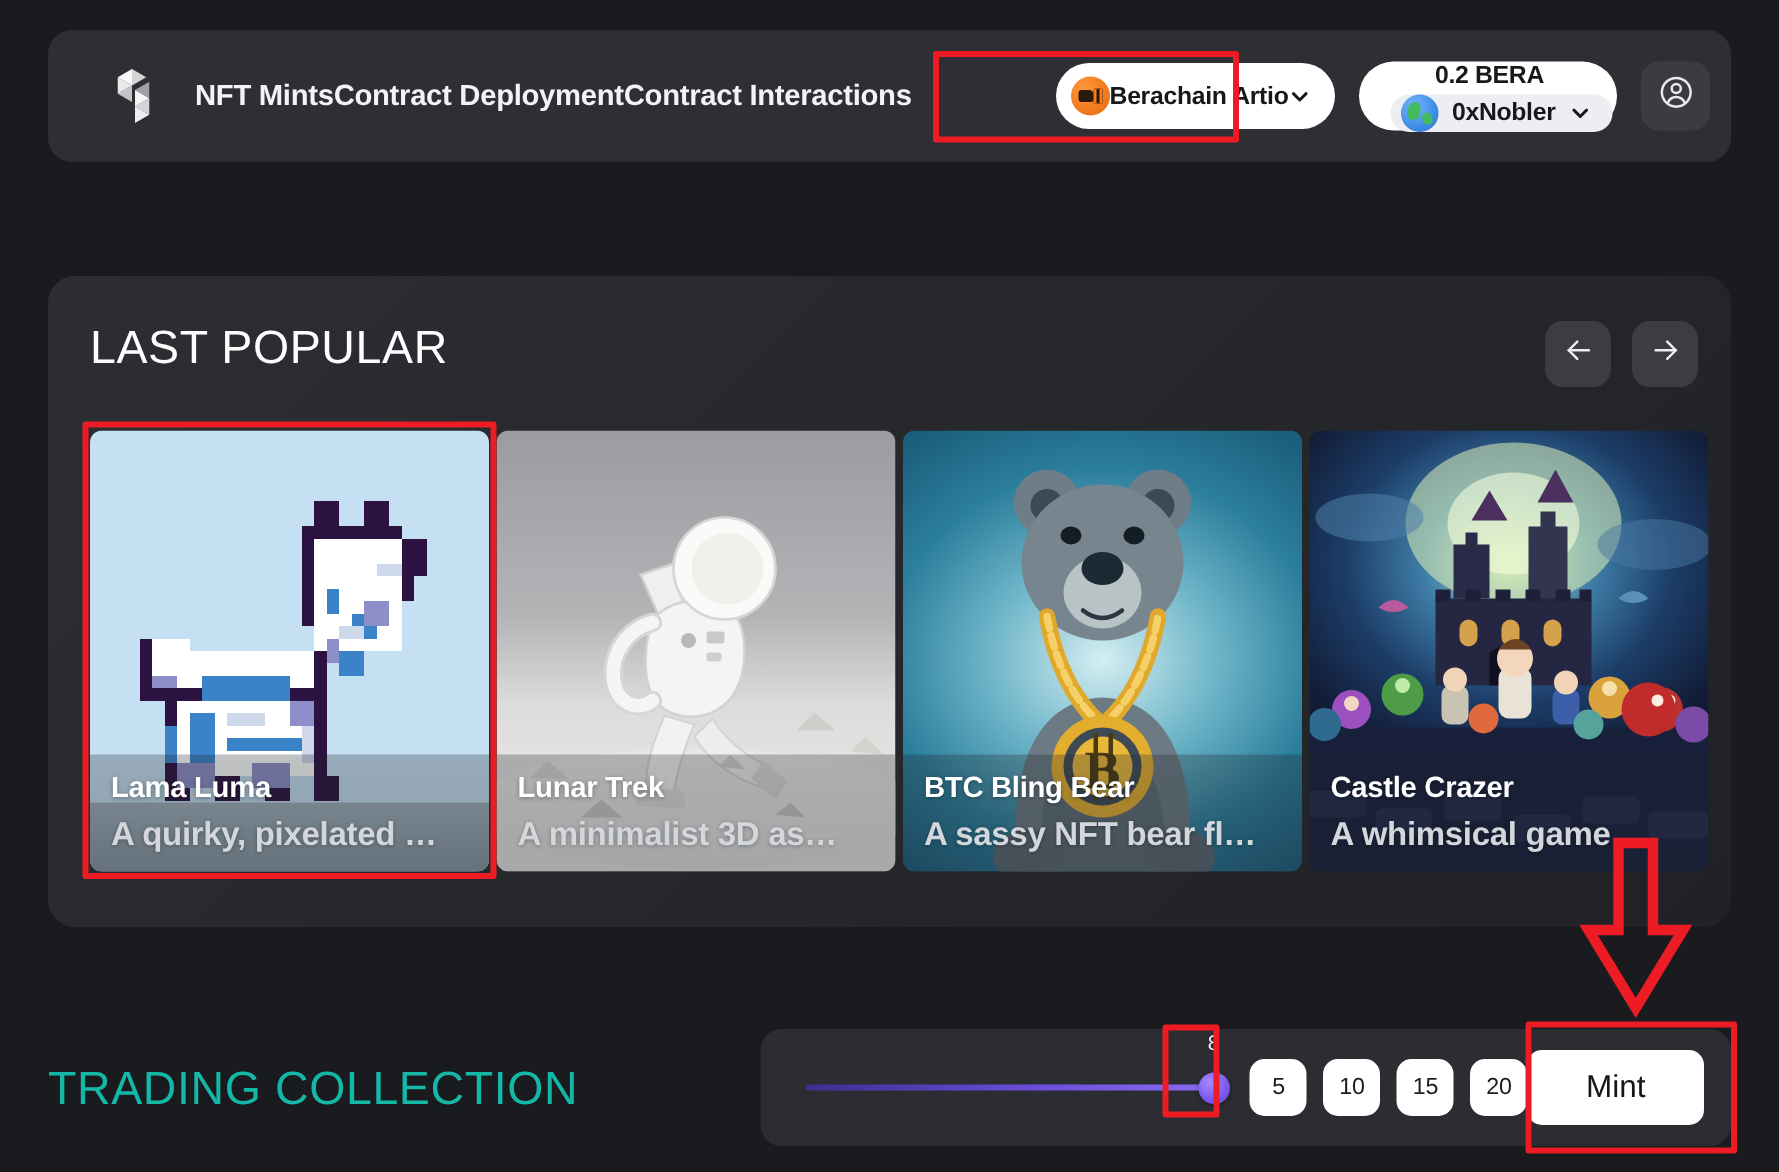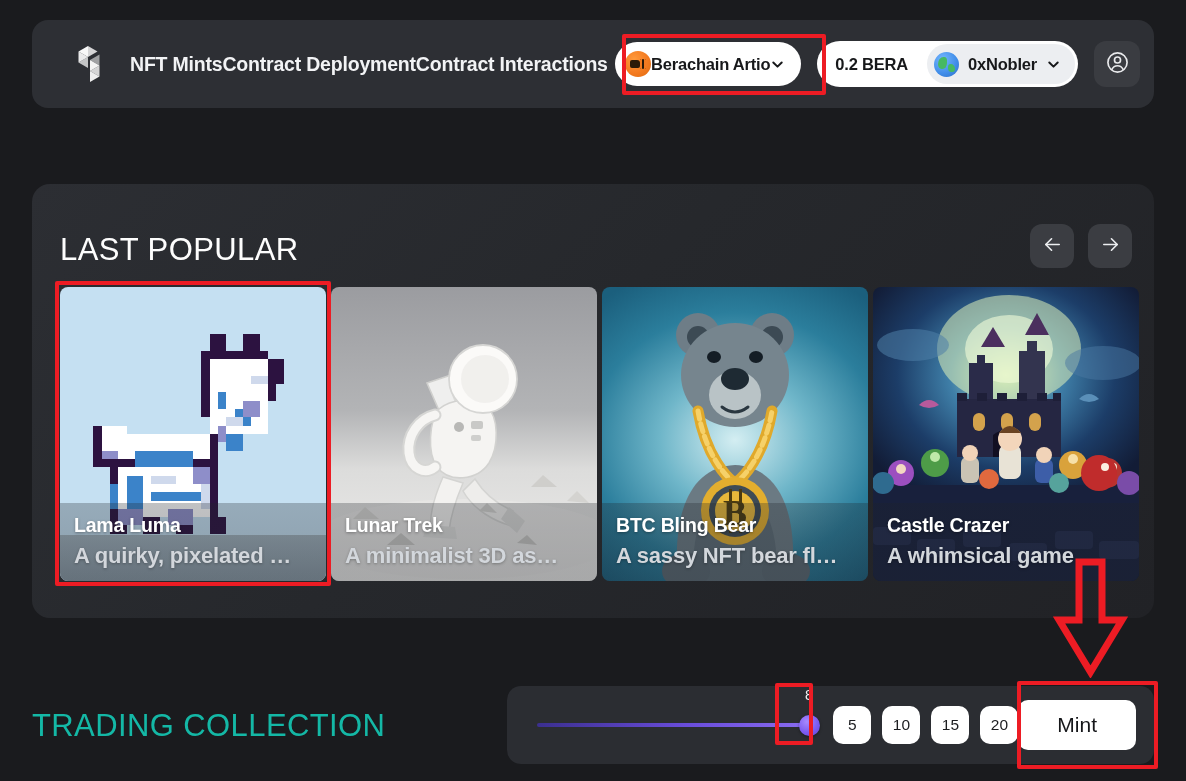--- a/index.html
+++ b/index.html
@@ -104,20 +104,21 @@
   }
 
   .wallet-chip {
     height: 46px;
     background: #ffffff;
     border-radius: 23px;
     display: flex;
     align-items: center;
     padding-left: 18px;
     cursor: pointer;
+    flex-direction: column;
   }
   .balance {
     font-size: 16.5px;
     font-weight: 700;
     color: #17181a;
     letter-spacing: -0.2px;
     white-space: nowrap;
     padding-right: 16px;
   }
   .acct-pill {
@@ -184,21 +185,21 @@
     height: 434px;
     border-radius: 18px;
     background: linear-gradient(135deg, #2c2e33 0%, #26282c 45%, #212226 100%);
   }
 
   .panel-head {
     position: absolute;
     left: 28px; right: 22px; top: 30px;
     height: 54px;
     display: flex;
-    align-items: flex-end;
+    align-items: flex-start;
   }
   .panel-title {
     font-size: 31px;
     font-weight: 500;
     color: #fdfdfd;
     letter-spacing: 0.4px;
   }
   .carousel-nav {
     margin-left: auto;
     display: flex;

